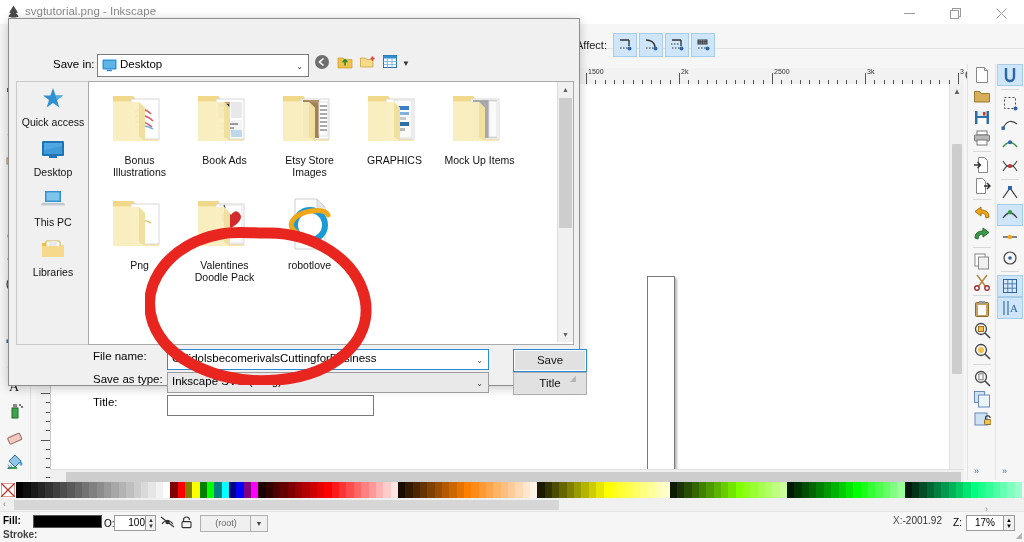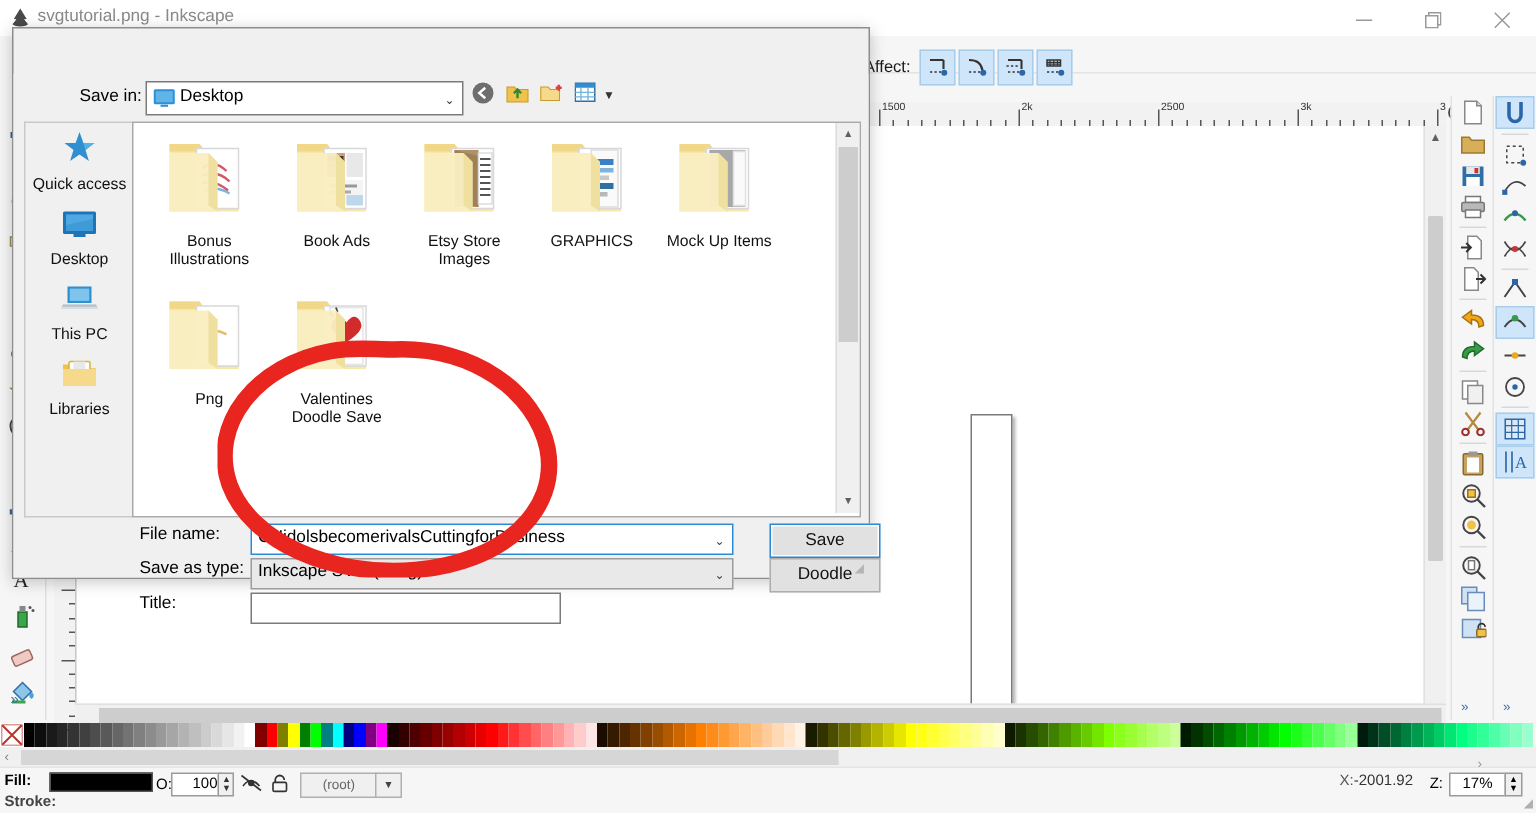--- a/index.html
+++ b/index.html
@@ -946,21 +946,31 @@
               <span><svg width="62" height="58" viewBox="0 0 62 58">
                   <path d="M4 6 h20 l4 5 h22 v40 H4 Z" fill="#f7e7a8"></path>
                   <path d="M4 6 h20 l4 5 H4 Z" fill="#f0d888"></path>
                   <rect x="22" y="9" width="28" height="40" fill="#ffffff" stroke="#d8d8d8"></rect>
                   <rect x="26" y="10" width="22" height="38" fill="#fdfdfd" stroke="#e4e4e4"></rect>
                   <path d="M37 20 q-5 -7 -9 -1 q-4 6 9 14 q13 -8 9 -14 q-4 -6 -9 1 Z" fill="#d22b2b"></path>
                   <path d="M28 16 l-2 -3 M31 13 l-1 -3" stroke="#444" stroke-width="1.2"></path>
                   <path d="M4 12 h26 l6 6 v33 H4 Z" fill="#f9eec0" opacity=".96"></path>
                   <path d="M30 12 l6 6 v33 l-6 -4 Z" fill="#f0e0a0"></path>
                 </svg></span>
-              <span class="cap">Valentines Doodle Save</span>
+              <span class="cap">Valentines Doodle Pack</span>
+            </div>
+            <div class="fl-item">
+              <span><svg width="62" height="58" viewBox="0 0 62 58">
+                  <path d="M16 4 h22 l8 8 v42 H16 Z" fill="#ffffff" stroke="#cfcfcf"></path>
+                  <path d="M38 4 v8 h8 Z" fill="#e8e8e8" stroke="#cfcfcf"></path>
+                  <circle cx="31" cy="30" r="15" fill="none" stroke="#1c9ad6" stroke-width="6"></circle>
+                  <path d="M18 38 q-9 -6 -4 -13 q5 -7 18 -9 q14 -2 17 4" fill="none" stroke="#f0a818" stroke-width="5" stroke-linecap="round"></path>
+                  <path d="M22 31 h19 q1 9 -9 9 q-8 0 -10 -9 Z" fill="#fff"></path>
+                </svg></span>
+              <span class="cap">robotlove</span>
             </div>
           </div>
         <div class="fl-vscroll">
           <div class="ar up">▲</div>
           <div class="thumb"></div>
           <div class="ar dn">▼</div>
         </div>
       </div>
 
       <div class="frow" style="left:84px;top:297px;width:470px;">
@@ -972,21 +982,21 @@
       </div>
       <div class="btn def" style="left:504px;top:300px;">Save</div>
 
       <div class="frow" style="left:84px;top:320px;width:470px;">
         <span class="flab">Save as type:</span>
       </div>
       <div class="fld ro" style="left:158px;top:323px;width:320px;">
         <span class="v">Inkscape SVG (*.svg)</span>
         <span class="ar">⌄</span>
       </div>
-      <div class="btn" style="left:504px;top:323px;">Doodle</div>
+      <div class="btn" style="left:504px;top:323px;">Title</div>
 
       <div class="frow" style="left:84px;top:343px;width:470px;">
         <span class="flab">Title:</span>
       </div>
       <div class="fld" style="left:158px;top:325px;width:205px;top:346px;">
         <span class="v"></span>
       </div>
 
       <span class="dlg-grip">◢</span>
     </div>

